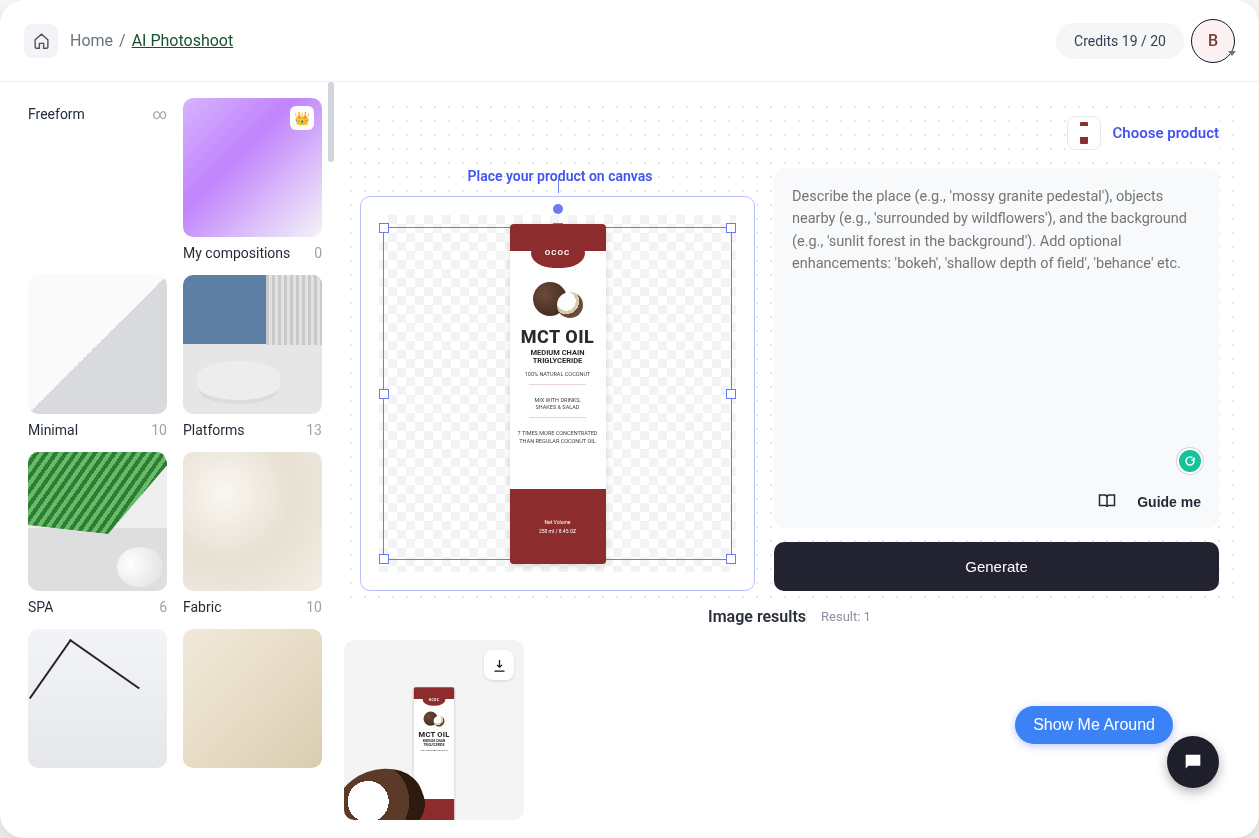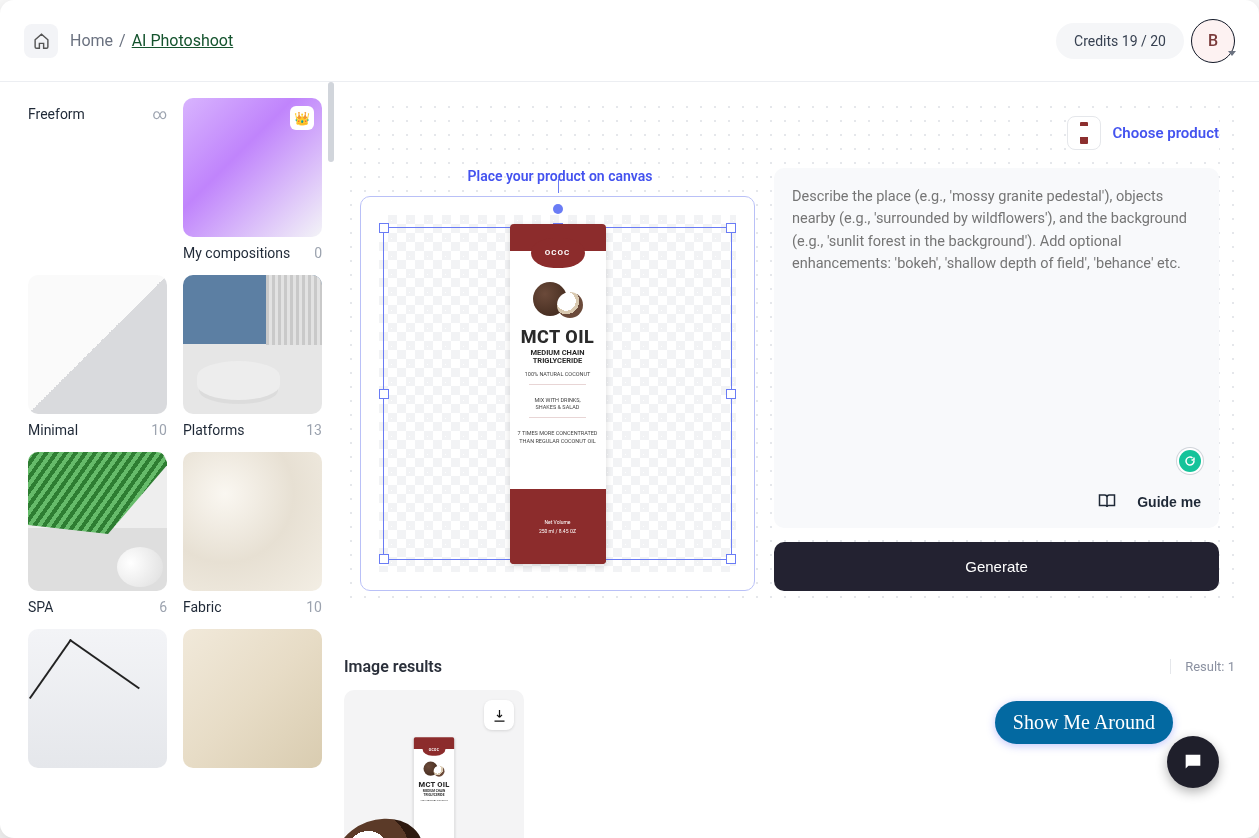--- a/index.html
+++ b/index.html
@@ -1,17 +1,17 @@
 <!DOCTYPE html>
 <html><head>
 <meta charset="utf-8">
 <style>
 * { box-sizing: border-box; margin: 0; padding: 0; }
 body { font-family: -apple-system, BlinkMacSystemFont, "Segoe UI", Roboto, Helvetica, Arial, sans-serif; background: #fff; color: #1f2937; }
-.app { width: 1259px; height: 838px; position: relative; overflow: hidden; border-radius: 14px; box-shadow: 0 10px 40px rgba(0,0,0,0.25); background: #fff; margin: 0; }
+.app { width: 1259px; height: 838px; position: relative; overflow: hidden; border-radius: 24px; box-shadow: 0 10px 40px rgba(0,0,0,0.25); background: #fff; margin: 0; }
 .topbar { height: 82px; border-bottom: 1px solid #eceef2; display: flex; align-items: center; padding: 0 24px; position: relative; }
 .home-icon { width: 34px; height: 34px; border-radius: 8px; background: #f3f4f7; display: flex; align-items: center; justify-content: center; margin-right: 12px; }
 .breadcrumb { font-size: 16px; color: #6b7280; display: flex; align-items: center; gap: 6px; }
 .breadcrumb a { color: #6b7280; text-decoration: none; }
 .breadcrumb .current { color: #14532d; text-decoration: underline; }
 .brand { position: absolute; left: 50%; transform: translateX(-50%); display: flex; align-items: baseline; gap: 8px; }
 .brand-main { font-size: 22px; letter-spacing: 8px; font-weight: 500; color: #111827; }
 .brand-sub { font-size: 10px; color: #9ca3af; letter-spacing: 0.5px; }
 .topright { margin-left: auto; display: flex; align-items: center; gap: 7px; }
 .credits { background: #f5f6f8; border-radius: 999px; padding: 10px 18px; font-size: 14px; color: #374151; }
@@ -70,27 +70,27 @@
 .describe-title { font-size: 15px; font-weight: 600; color: #3c4766; margin-bottom: 10px; }
 .describe-area { flex: 1; font-size: 14.5px; color: #9aa1b3; line-height: 1.55; border: none; background: transparent; resize: none; outline: none; font-family: inherit; }
 .guide-row { display: flex; justify-content: flex-end; align-items: center; gap: 10px; margin-top: 8px; }
 .guide-btn { display: flex; align-items: flex-end; gap: 21px; font-size: 14px; color: #1f2937; background: transparent; border: none; cursor: pointer; font-weight: bold; }
 .grammarly { position: absolute; right: 18px; bottom: 56px; width: 22px; height: 22px; border-radius: 50%; background: #15c39a; display: flex; align-items: center; justify-content: center; box-shadow: 0 0 0 2px #fff, 0 0 0 3px #d1d5db; }
 .grammarly svg { width: 12px; height: 12px; }
 
 .generate-btn { margin-top: 14px; width: 100%; padding: 16px; background: #232231; color: #fff; border: none; border-radius: 10px; font-size: 15px; font-weight: 500; cursor: pointer; }
 .right-col { flex: 1; display: flex; flex-direction: column; }
 
-.results-head { display: flex; justify-content: space-between; align-items: center; margin-top: 50px; margin-bottom: 14px; }
+.results-head { display: flex; justify-content: center; align-items: center; margin-bottom: 14px; }
 .results-head h3 { font-size: 16px; font-weight: 600; color: #2a2f3a; }
 .results-head .rcount { font-size: 13px; color: #8b91a1; border-left: 1px solid #e5e7eb; padding-left: 14px; }
 .result-card { width: 180px; height: 180px; border-radius: 10px; background: #f4f4f5; position: relative; overflow: hidden; }
 .dl-btn { position: absolute; top: 10px; right: 10px; width: 30px; height: 30px; border-radius: 8px; background: #fff; box-shadow: 0 1px 3px rgba(0,0,0,0.12); display: flex; align-items: center; justify-content: center; }
 
-.show-around { position: absolute; right: 86px; bottom: 94px; background: #0369a1; color: #fff; border: none; border-radius: 999px; padding: 10px 18px; font-size: 20px; font-weight: 500; cursor: pointer; box-shadow: 0 2px 8px rgba(106,114,246,0.4); font-family: Liberation Serif, serif; }
+.show-around { position: absolute; right: 86px; bottom: 94px; background: #3b82f6; color: #fff; border: none; border-radius: 999px; padding: 10px 18px; font-size: 16px; font-weight: 500; cursor: pointer; box-shadow: 0 2px 8px rgba(106,114,246,0.4); }
 .chat-fab { position: absolute; right: 40px; bottom: 50px; width: 52px; height: 52px; border-radius: 50%; background: #1f1f2b; display: flex; align-items: center; justify-content: center; box-shadow: 0 4px 12px rgba(0,0,0,0.3); }
 
 
 .thumb-mycomp { background: linear-gradient(135deg, #d8b4fe 0%, #c084fc 40%, #f3f4f7 100%); }
 .thumb-minimal { background: linear-gradient(135deg, #fafafa 0 50%, #d9dadd 50% 100%); }
 .thumb-platforms { background: linear-gradient(#5c7fa3 0 50%, #e6e6e6 50% 100%); position: relative; }
 .thumb-platforms::before { content:""; position:absolute; right:0; top:0; width:40%; height:50%; background: repeating-linear-gradient(90deg,#c9c9c9 0 3px,#e2e2e2 3px 6px);}
 .thumb-platforms::after { content:""; position:absolute; left:10%; bottom:10%; width:60%; height:28%; background:#ededed; border-radius:50%/40%; box-shadow: 0 6px 0 -2px #dcdcdc;}
 .thumb-spa { background: linear-gradient(#eee 0 55%, #dedede 55% 100%); position: relative; overflow: hidden; }
 .thumb-spa::before { content:""; position:absolute; left:-10px; top:-18px; width:150px; height:100px; background: repeating-linear-gradient(125deg, #2e7d32 0 4px, #66bb6a 4px 8px); clip-path: polygon(0 20%, 90% 0, 100% 30%, 60% 100%, 0 90%);}

